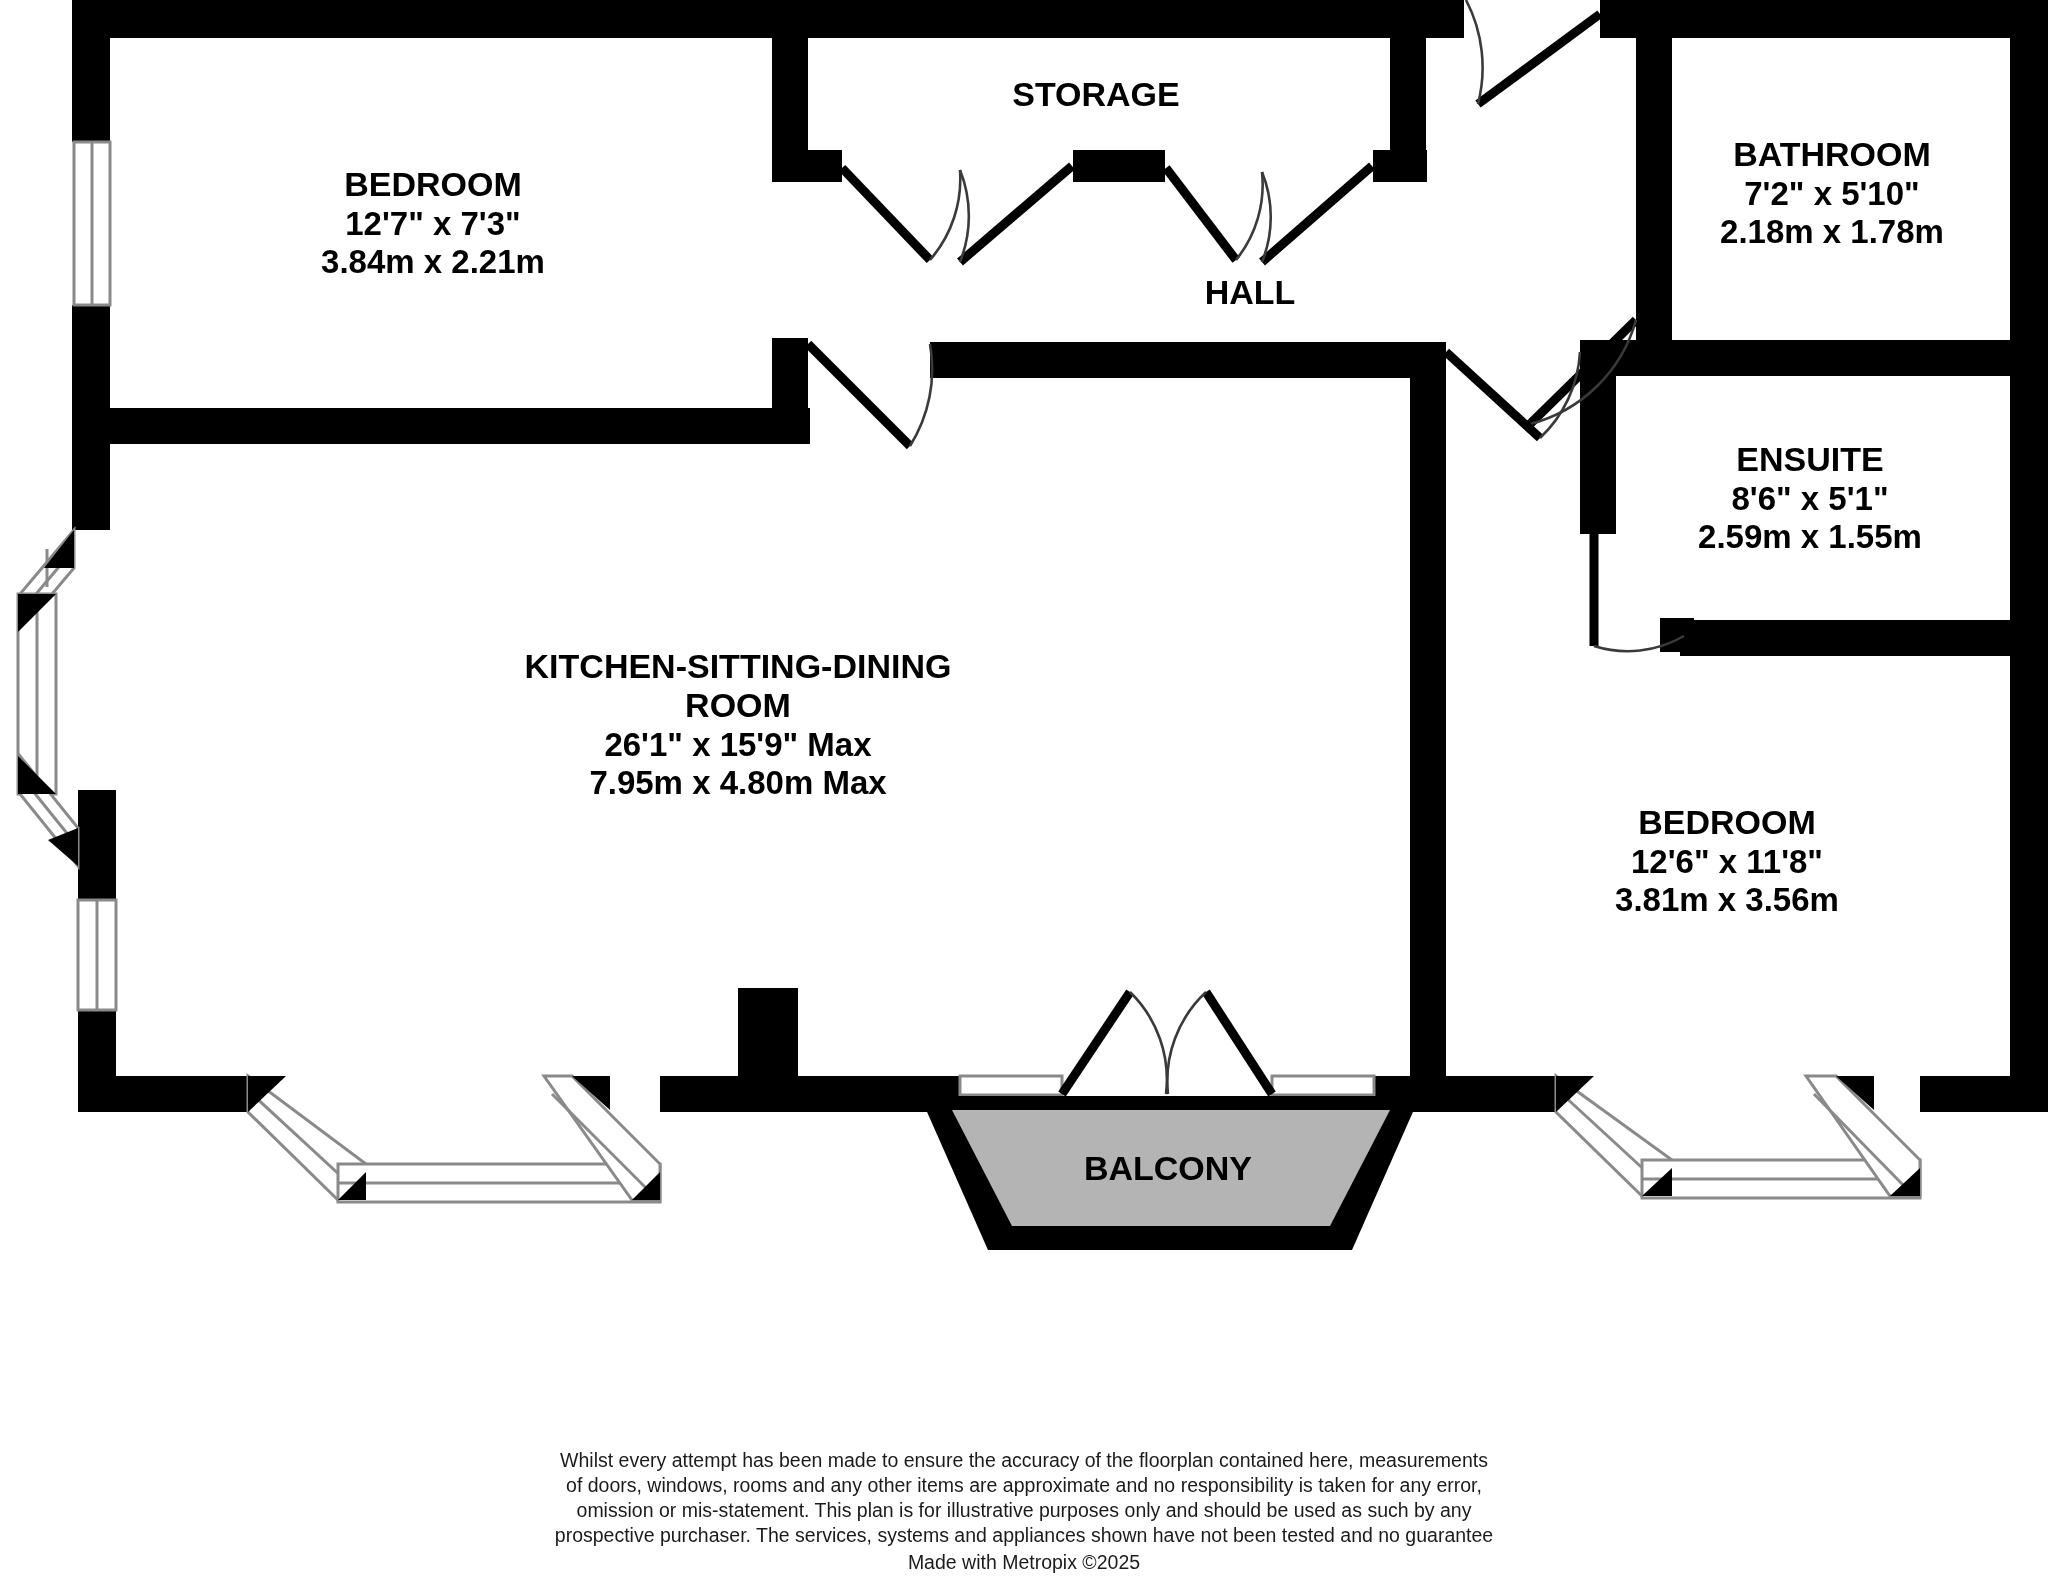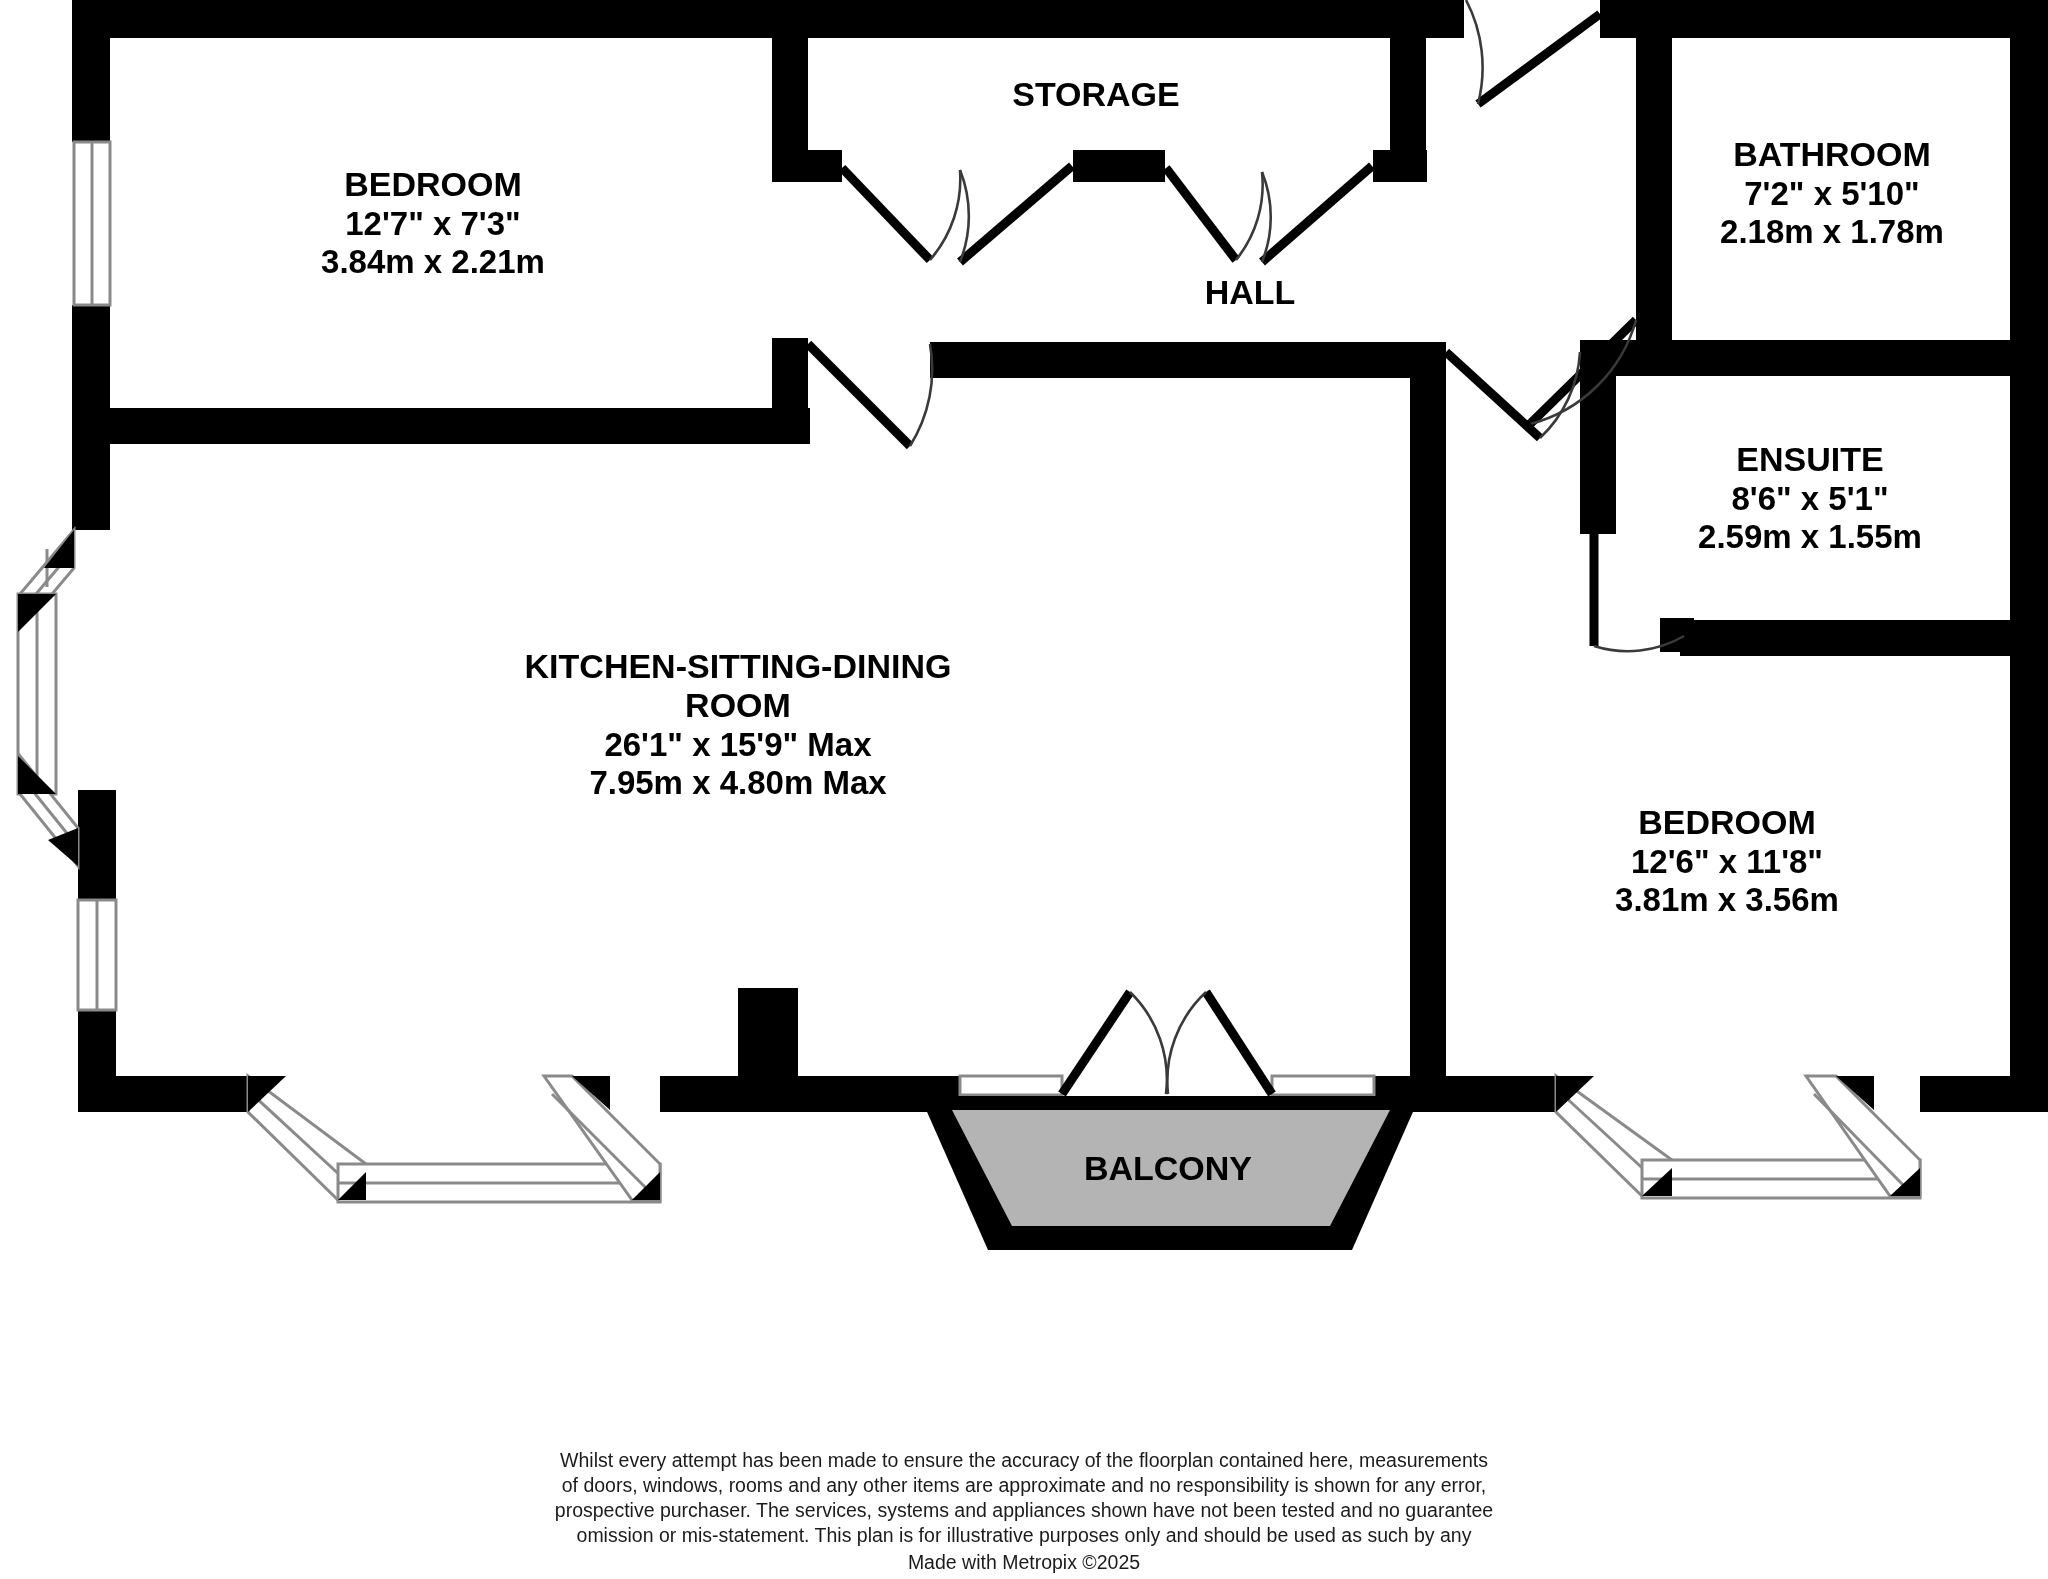--- a/index.html
+++ b/index.html
@@ -299,17 +299,17 @@
 
       <g>
         <text class="room-label lbl-name" x="1168" y="1180">BALCONY</text>
       </g>
     </g>
   </svg>
 </div>
 
 <div class="footer">
   <p>Whilst every attempt has been made to ensure the accuracy of the floorplan contained here, measurements</p>
-  <p>of doors, windows, rooms and any other items are approximate and no responsibility is shown for any error,</p>
+  <p>of doors, windows, rooms and any other items are approximate and no responsibility is taken for any error,</p>
+  <p>omission or mis-statement. This plan is for illustrative purposes only and should be used as such by any</p>
   <p>prospective purchaser. The services, systems and appliances shown have not been tested and no guarantee</p>
-  <p>omission or mis-statement. This plan is for illustrative purposes only and should be used as such by any</p>
   <p class="made">Made with Metropix ©2025</p>
 </div>
 
 </body></html>

